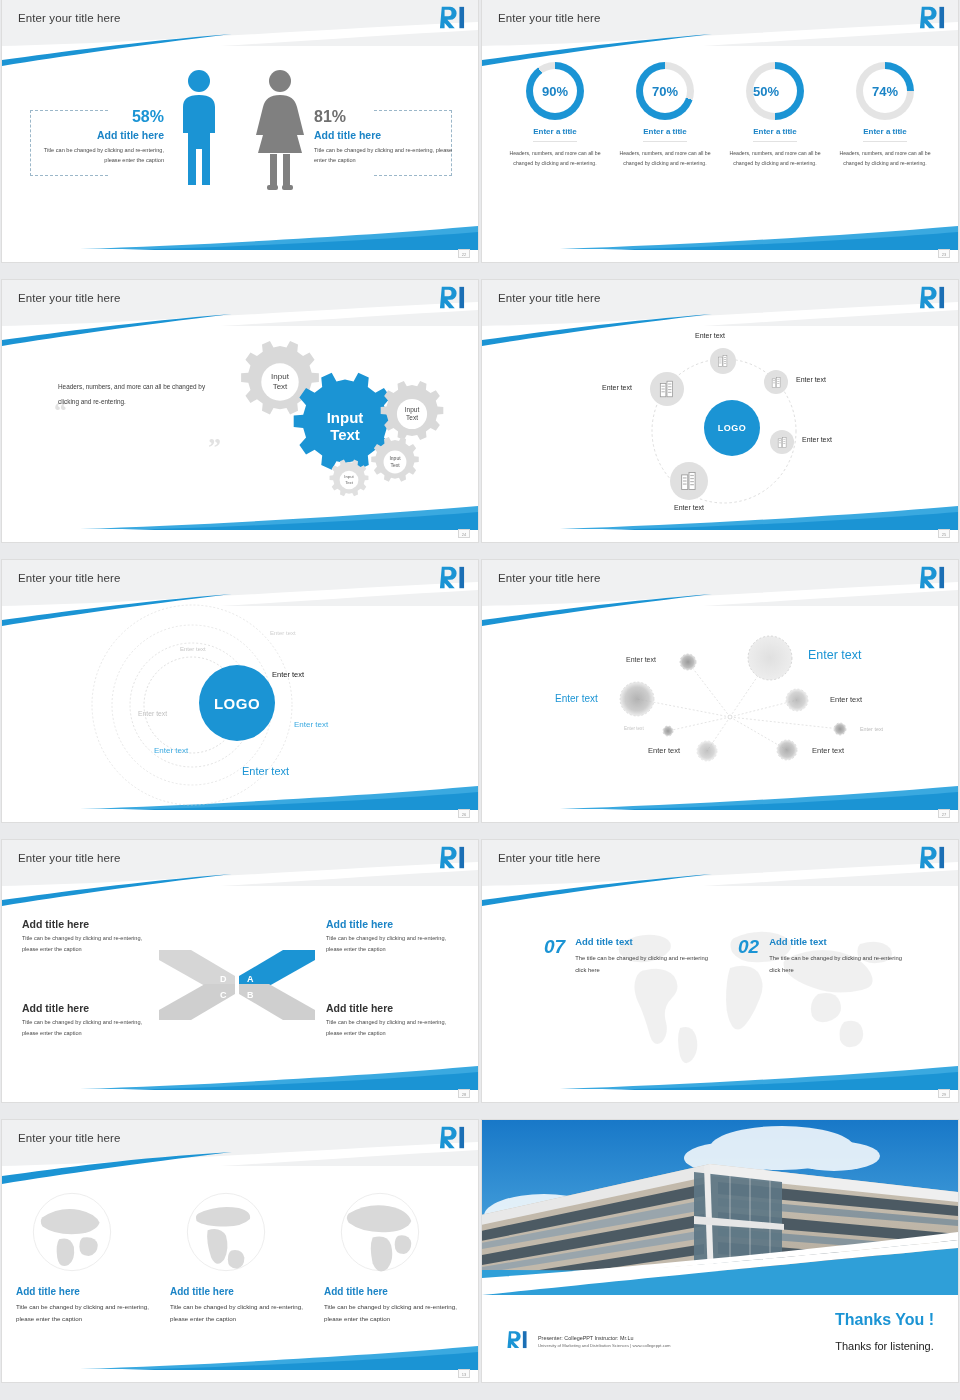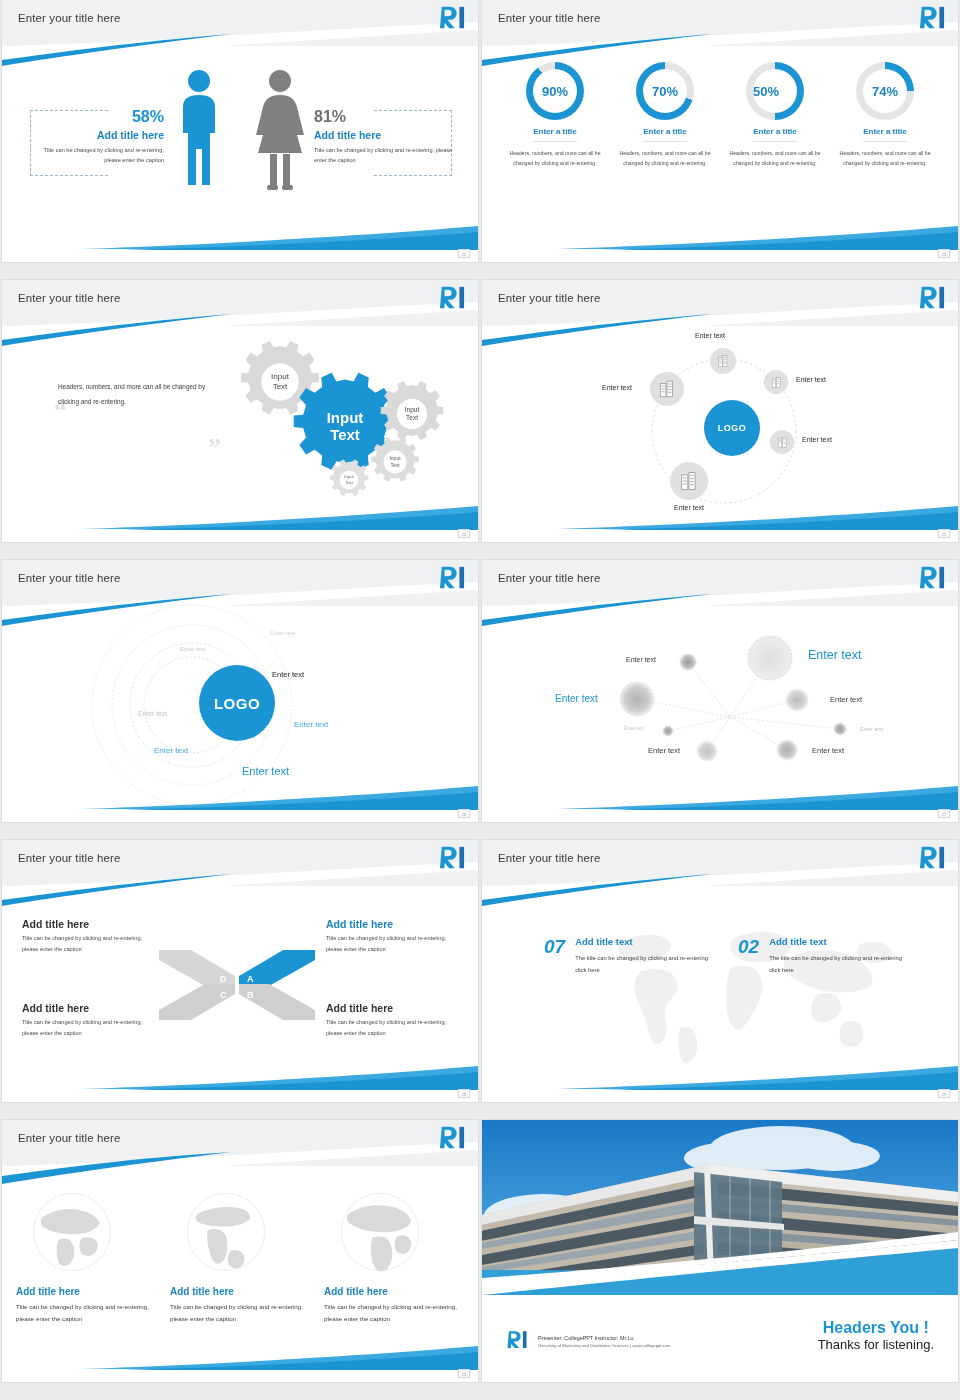--- a/index.html
+++ b/index.html
@@ -58,21 +58,21 @@
   .n-b { font-size:5.8px; color:#3c3c3c; line-height:2.1; margin-top:5px; }
 
   
   .g-h { font-size:10px; font-weight:bold; color:#1b84c6; }
   .g-b { font-size:6.2px; color:#3c3c3c; line-height:2.0; margin-top:4px; }
 
   
   .photo { position:absolute; left:0; top:0; width:100%; height:175px; overflow:hidden; }
   .thanks { position:absolute; right:24px; bottom:30px; text-align:center; }
   .thanks .t1 { font-size:16px; font-weight:bold; color:#1b94d4; }
-  .thanks .t2 { font-size:13px; color:#222; margin-top:0; }
+  .thanks .t2 { font-size:11px; color:#222; margin-top:11px; }
   .presenter { position:absolute; left:56px; bottom:34px; }
   .presenter .p1 { font-size:5.4px; color:#3a3a3a; }
   .presenter .p2 { font-size:4.2px; color:#6a6a6a; margin-top:2px; }
 </style>
 </head>
 <body>
 
 <div class="sheet">
 
 <div class="cell">
@@ -660,19 +660,19 @@
 
   <svg style="position:absolute;left:24px;bottom:30px;width:22px;height:24px" viewBox="0 0 30 28">
     <rect x="23" y="2" width="5" height="23" fill="#1b6fb5"></rect>
     <path d="M4,2 h9 a7,7 0 0 1 0,14 h-3 l8,9 h-6 l-8,-9 v-4 h7 a3.5,3.5 0 0 0 0,-7 h-4 v20 h-5 z" fill="#1b94d4"></path>
   </svg>
   <div class="presenter">
     <div class="p1">Presenter: CollegePPT   Instructor: Mr.Lu</div>
     <div class="p2">University of Marketing and Distribution Sciences  |  www.collegeppt.com</div>
   </div>
   <div class="thanks">
-    <div class="t1">Headers You !</div>
+    <div class="t1">Thanks You !</div>
     <div class="t2">Thanks for listening.</div>
   </div>
  </div>
 </div>
 
 </div>
 
 </body></html>

